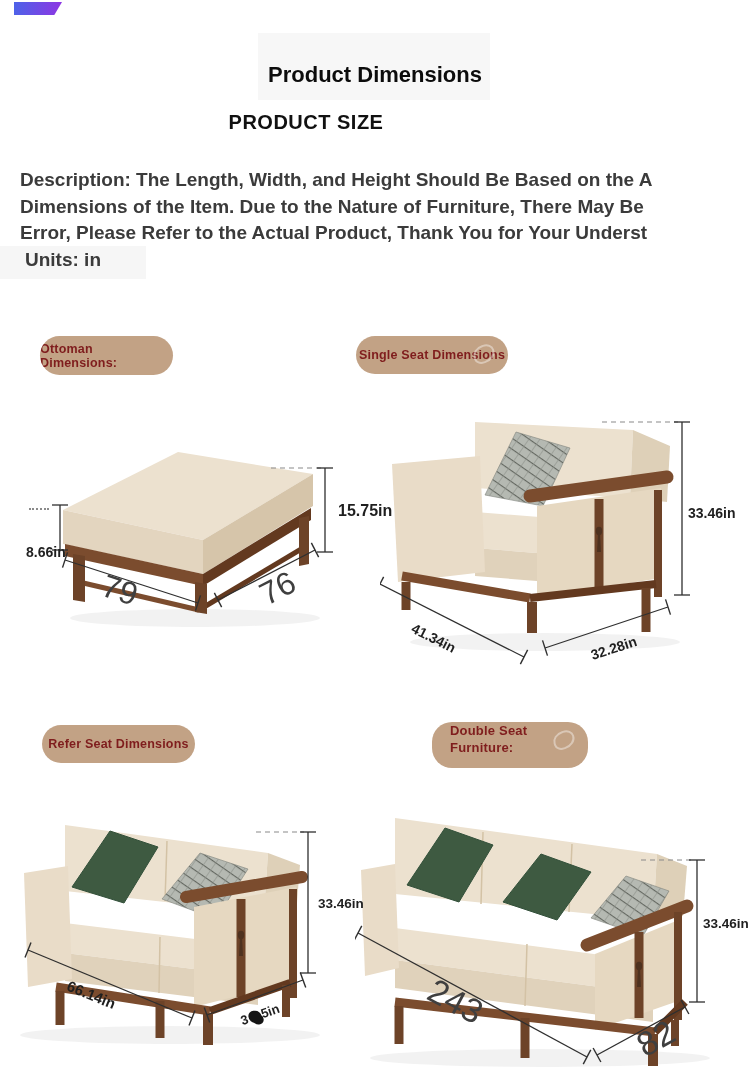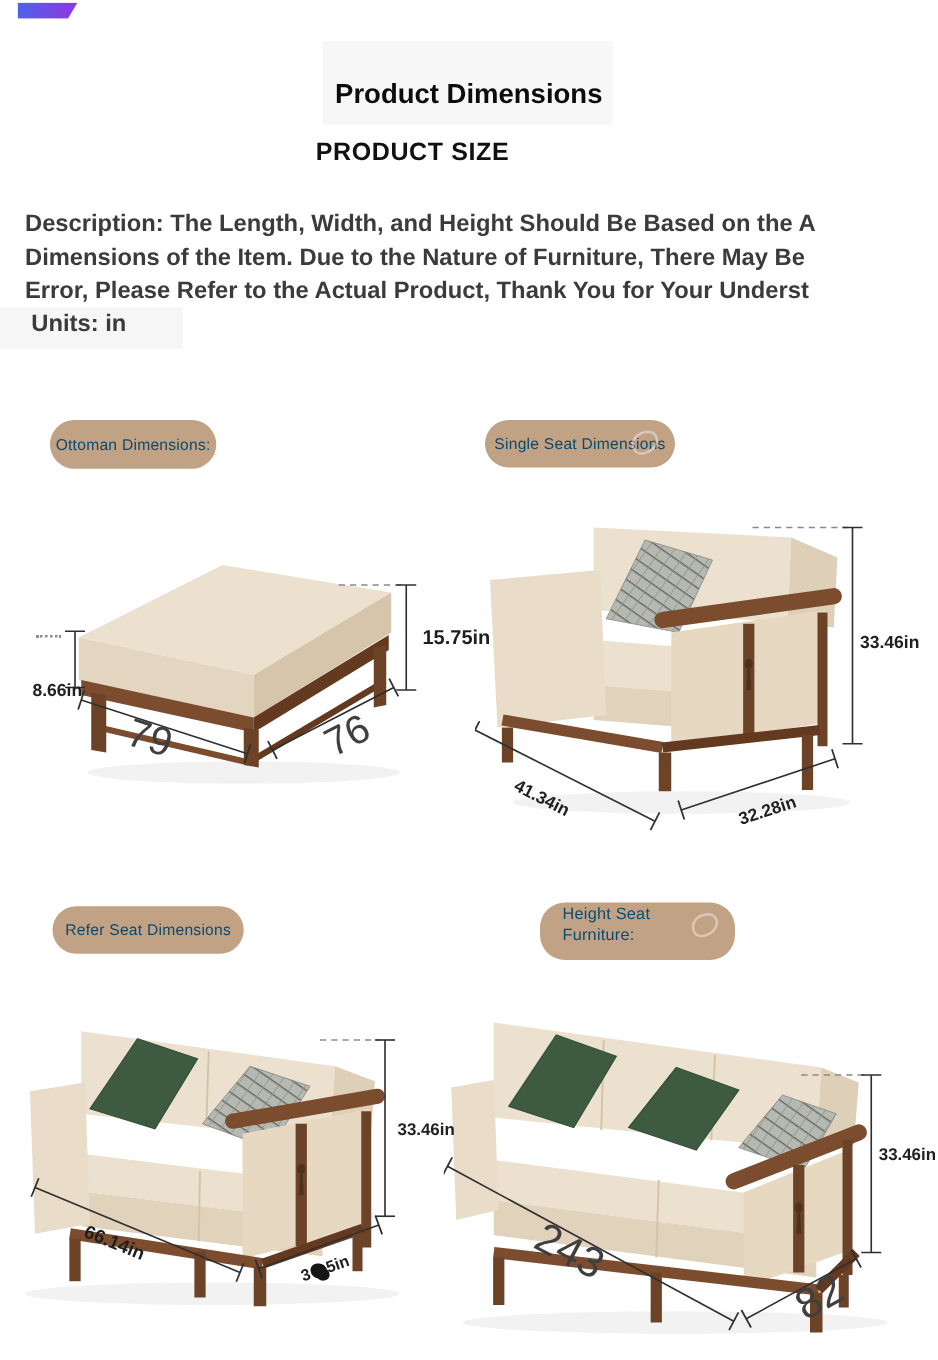--- a/index.html
+++ b/index.html
@@ -10,32 +10,32 @@
          background:linear-gradient(95deg,#4d63e8 0%,#8f35e3 100%);
          clip-path:polygon(0 0,100% 0,84% 100%,0 100%);
          display:flex;align-items:center;justify-content:center;}
   .badge span{font-size:8px;font-weight:700;color:#a63b30;letter-spacing:1px;line-height:1;margin-top:44px;}
   
   .title-band{position:absolute;left:258px;top:33px;width:232px;height:67px;background:#f7f7f7;}
   .units-band{position:absolute;left:0px;top:246px;width:146px;height:33px;background:#f6f6f6;}
   .page-title{position:absolute;left:0;top:62px;width:750px;text-align:center;
               font-size:22px;font-weight:700;color:#0c0c0c;}
   .page-subtitle{position:absolute;left:0;top:111px;width:612px;text-align:center;
-                 font-size:20px;font-weight:600;color:#111;letter-spacing:.5px;padding-left:24px;}
+                 font-size:20px;font-weight:600;color:#111;letter-spacing:.5px;}
   
   .desc{position:absolute;left:20px;top:167px;width:760px;
         font-size:19px;line-height:26.5px;font-weight:600;color:#3b3b3b;}
   .desc div{white-space:nowrap;}
   .desc .units{padding-left:5px;}
   
-  .pill{position:absolute;background:#c2a285;border-radius:20px;color:#0c4a6e;
+  .pill{position:absolute;background:#c2a285;border-radius:20px;color:#7f1d1d;
         display:flex;align-items:center;justify-content:center;
-        font-size:12.5px;font-weight:400;letter-spacing:.2px;overflow:hidden;}
+        font-size:12.5px;font-weight:700;letter-spacing:.2px;overflow:hidden;}
   .pill-ottoman{left:40px;top:336px;width:133px;height:39px;}
-  .pill-single{left:388px;top:336px;width:152px;height:38px;}
+  .pill-single{left:356px;top:336px;width:152px;height:38px;}
   .pill-double{left:42px;top:725px;width:153px;height:38px;}
   .pill-triple{left:432px;top:722px;width:156px;height:46px;
                justify-content:flex-start;padding-left:18px;box-sizing:border-box;
                flex-direction:column;align-items:flex-start;line-height:17px;font-size:13px;}
   .pill-triple div{width:100%;}
   .pill-smudge{position:absolute;right:13px;top:9px;width:18px;height:14px;
                border:2px solid rgba(255,255,255,.4);border-radius:55% 45% 60% 40%;
                transform:rotate(-18deg);}
   
   .fig{position:absolute;}
@@ -96,21 +96,21 @@
     <span>Ottoman Dimensions:</span>
   </div>
   <div class="pill pill-single">
     <span>Single Seat Dimensions</span>
     <i class="pill-smudge"></i>
   </div>
   <div class="pill pill-double">
     <span>Refer Seat Dimensions</span>
   </div>
   <div class="pill pill-triple">
-    <div>Height Seat</div>
+    <div>Double Seat</div>
     <div>Furniture:</div>
     <i class="pill-smudge"></i>
   </div>
 
   <svg class="fig fig-ottoman" width="350" height="215" viewBox="0 0 350 215">
     <g>
       <ellipse cx="180" cy="188" rx="125" ry="9" fill="rgba(0,0,0,0.05)"></ellipse>
       <path d="M48,80 L163,22 L298,44 L188,110 Z" fill="#ece1cf"></path>
       <path d="M48,80 L188,110 L188,144 L48,114 Z" fill="#e3d5bf"></path>
       <path d="M188,110 L298,44 L298,76 L188,144 Z" fill="#d6c5aa"></path>

